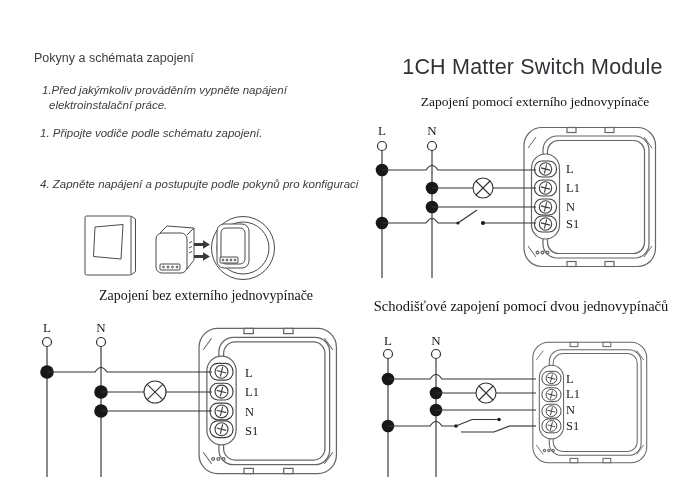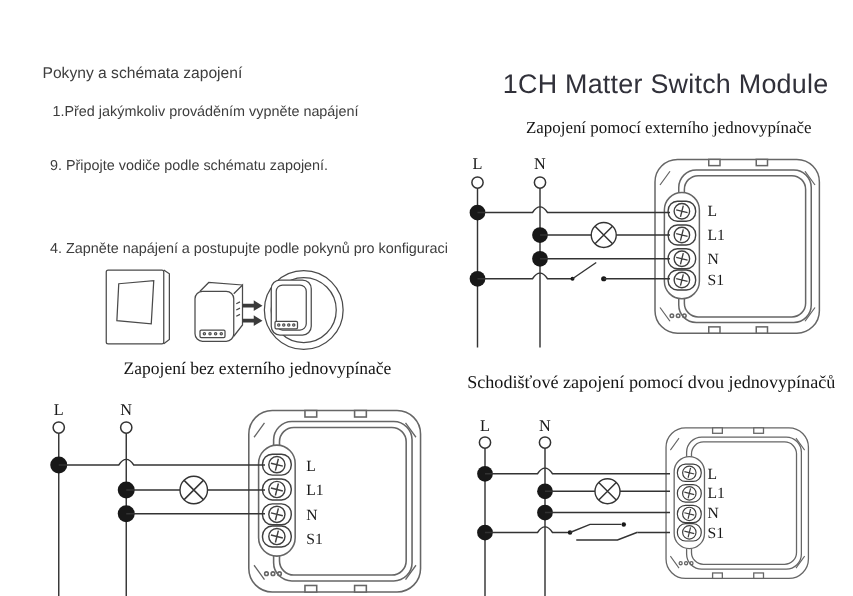--- a/index.html
+++ b/index.html
@@ -1,20 +1,20 @@
 <!DOCTYPE html>
 <html><head>
 <meta charset="utf-8">
 <style>
   html,body{margin:0;padding:0;background:#fff;}
   .page{position:relative;width:682px;height:477px;background:#ffffff;overflow:hidden;
         font-family:"Liberation Sans",sans-serif;margin-top:41px;}
   .abs{position:absolute;}
   .instr-heading{left:34px;top:10px;font-size:12.5px;color:#3d3d3d;}
-  .step{position:absolute;font-size:11.5px;line-height:14.5px;color:#3d3d3d;width:330px;}
+  .step{position:absolute;font-size:11.5px;line-height:14.5px;color:#3d3d3d;width:330px;font-style:italic;}
   .step .l2{padding-left:7px;}
   .main-title{left:380px;top:14px;width:305px;text-align:center;font-size:21.5px;
               font-weight:500;color:#31313a;letter-spacing:.2px;}
   .serif-title{font-family:"Liberation Serif",serif;color:#141414;text-align:center;}
   .sub1{left:380px;top:53px;width:310px;font-size:13.5px;}
   .sub2{left:56px;top:247px;width:300px;font-size:14px;}
   .sub3{left:371px;top:257px;width:300px;font-size:14.5px;}
   svg{position:absolute;overflow:visible;}
   svg text{font-family:"Liberation Serif",serif;fill:#1a1a1a;}
   .wlabel{font-size:13px;}
@@ -27,25 +27,26 @@
 </style>
 </head>
 <body>
 
 <div class="page">
 
   <div class="abs instr-heading">Pokyny a schémata zapojení</div>
 
   <div class="step" style="left:42px;top:42px;">
     <div>1.Před jakýmkoliv prováděním vypněte napájení</div>
+    <div class="l2">elektroinstalační práce.</div>
   </div>
   <div class="step" style="left:40px;top:85px;">
-    <div>9. Připojte vodiče podle schématu zapojení.</div>
+    <div>1. Připojte vodiče podle schématu zapojení.</div>
   </div>
-  <div class="step" style="left:40px;top:151px;">
+  <div class="step" style="left:40px;top:136px;">
     <div>4. Zapněte napájení a postupujte podle pokynů pro konfiguraci</div>
   </div>
 
   <div class="abs main-title">1CH Matter Switch Module</div>
   <div class="abs serif-title sub1">Zapojení pomocí externího jednovypínače</div>
   <div class="abs serif-title sub3">Schodišťové zapojení pomocí dvou jednovypínačů</div>
   <div class="abs serif-title sub2">Zapojení bez externího jednovypínače</div>
 
   <svg width="0" height="0" style="position:absolute" aria-hidden="true">
     <symbol id="mod" viewBox="0 0 134 142">

